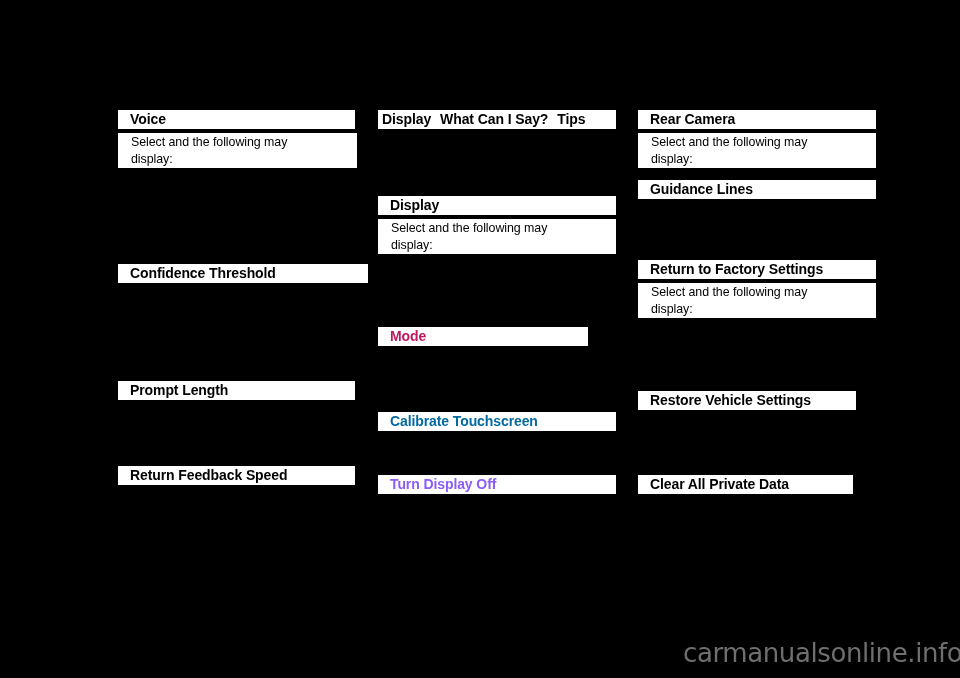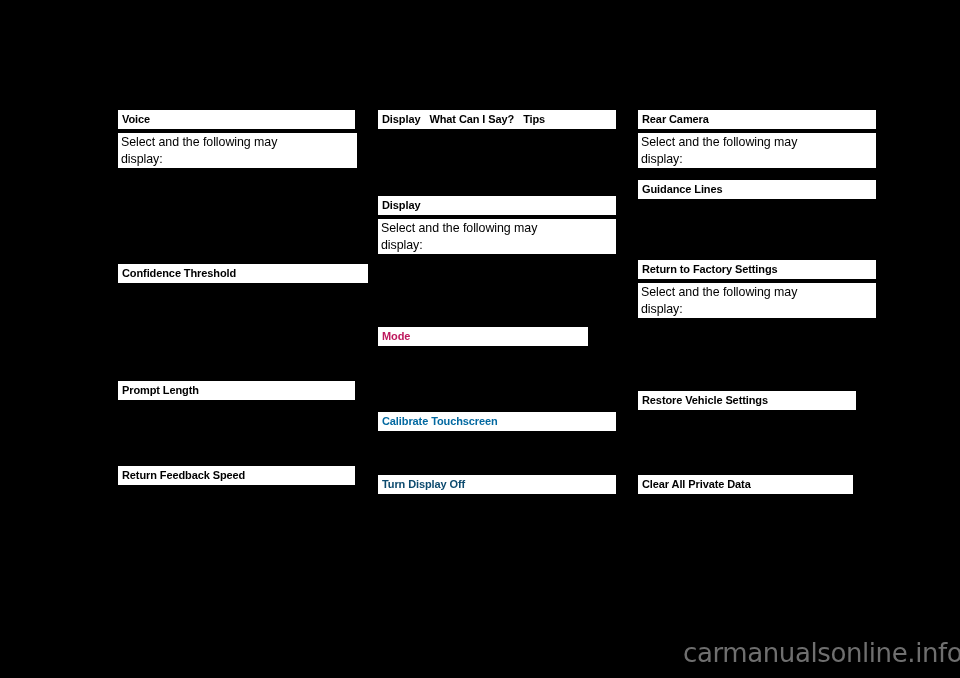--- a/index.html
+++ b/index.html
@@ -29,44 +29,44 @@
     position: absolute;
     background: #ffffff;
     color: #000000;
     box-sizing: border-box;
     overflow: hidden;
   }
 
   
   .heading {
     font-weight: bold;
-    font-size: 11px;
+    font-size: 14px;
     line-height: 18px;
-    padding: 0 0 0 4px;
+    padding: 0 0 0 12px;
     white-space: nowrap;
     letter-spacing: -0.1px;
   }
 
   
   .bodybox {
     font-weight: normal;
     font-size: 12.4px;
     line-height: 16.5px;
-    padding: 1px 0 2px 3px;
+    padding: 1px 0 2px 13px;
     letter-spacing: -0.05px;
   }
   .bodybox span {
     display: block;
     white-space: nowrap;
   }
 
   
   .menubar {
     font-weight: bold;
-    font-size: 11px;
+    font-size: 14px;
     line-height: 18px;
     padding: 0 0 0 4px;
     white-space: nowrap;
     letter-spacing: -0.1px;
   }
   .menubar .gap { display: inline-block; width: 9px; }
 
   .watermark {
     position: absolute;
     color: #6f6f6f;
@@ -96,21 +96,21 @@
       </div>
       <div>
         <div class="blk menubar" style="left: 378px; top: 110px; width: 238px; height: 19px; background: rgb(255, 255, 255); color: rgb(0, 0, 0);"><span>Display</span><span class="gap"></span><span>What Can I Say?</span><span class="gap"></span><span>Tips</span></div>
         <div class="blk heading" style="left: 378px; top: 196px; width: 238px; height: 19px; background: rgb(255, 255, 255); color: rgb(0, 0, 0);"><span>Display</span></div>
         <div class="blk bodybox" style="left: 378px; top: 219px; width: 238px; height: 35px; background: rgb(255, 255, 255); color: rgb(0, 0, 0);">
           <span>Select and the following may</span>
           <span>display:</span>
         </div>
         <div class="blk heading" style="left: 378px; top: 327px; width: 210px; height: 19px; background: rgb(255, 255, 255); color: #be185d;"><span>Mode</span></div>
         <div class="blk heading" style="left: 378px; top: 412px; width: 238px; height: 19px; background: rgb(255, 255, 255); color: #0369a1;"><span>Calibrate Touchscreen</span></div>
-        <div class="blk heading" style="left: 378px; top: 475px; width: 238px; height: 19px; background: rgb(255, 255, 255); color: #0c4a6e;"><span>Turn Display Off</span></div>
+        <div class="blk heading" style="left: 378px; top: 475px; width: 238px; height: 19px; background: rgb(255, 255, 255); color: #8b5cf6;"><span>Turn Display Off</span></div>
       </div>
       <div>
         <div class="blk heading" style="left: 638px; top: 110px; width: 238px; height: 19px; background: rgb(255, 255, 255); color: rgb(0, 0, 0);"><span>Rear Camera</span></div>
         <div class="blk bodybox" style="left: 638px; top: 133px; width: 238px; height: 35px; background: rgb(255, 255, 255); color: rgb(0, 0, 0);">
           <span>Select and the following may</span>
           <span>display:</span>
         </div>
         <div class="blk heading" style="left: 638px; top: 180px; width: 238px; height: 19px; background: rgb(255, 255, 255); color: rgb(0, 0, 0);"><span>Guidance Lines</span></div>
         <div class="blk heading" style="left: 638px; top: 260px; width: 238px; height: 19px; background: rgb(255, 255, 255); color: rgb(0, 0, 0);"><span>Return to Factory Settings</span></div>
         <div class="blk bodybox" style="left: 638px; top: 283px; width: 238px; height: 35px; background: rgb(255, 255, 255); color: rgb(0, 0, 0);">

